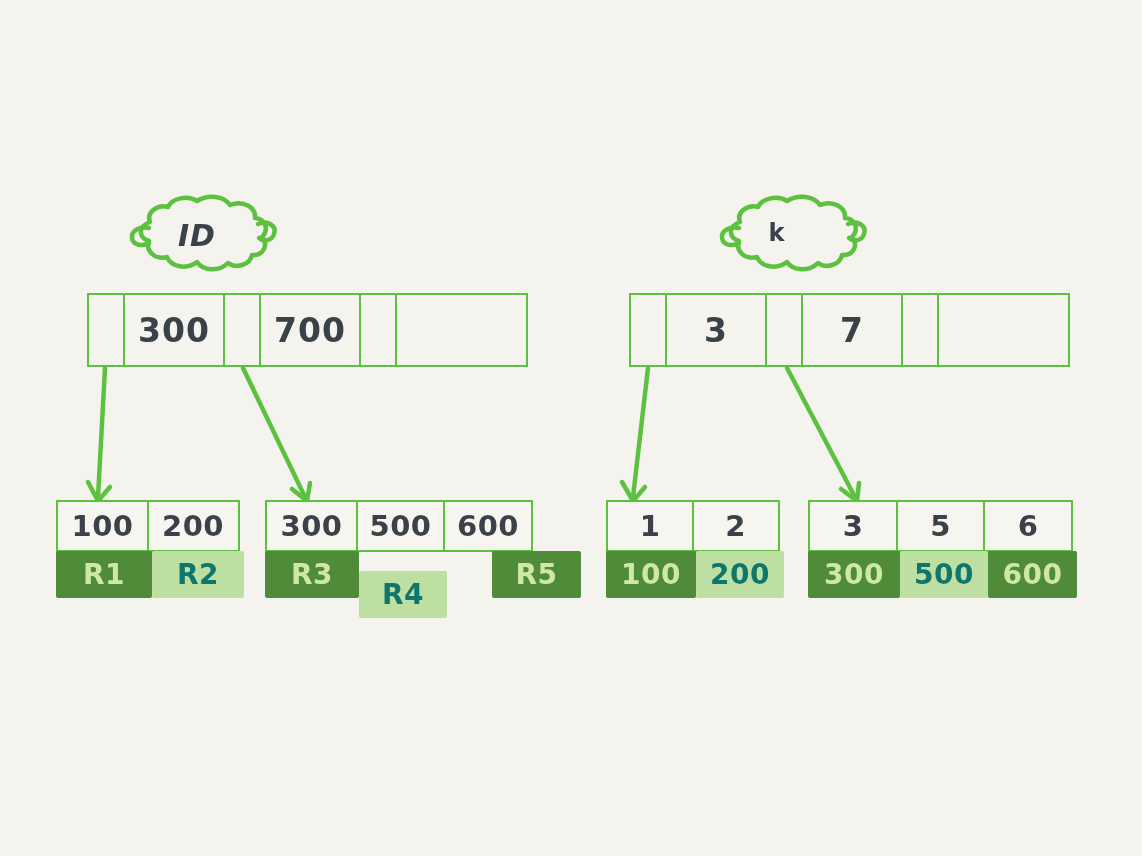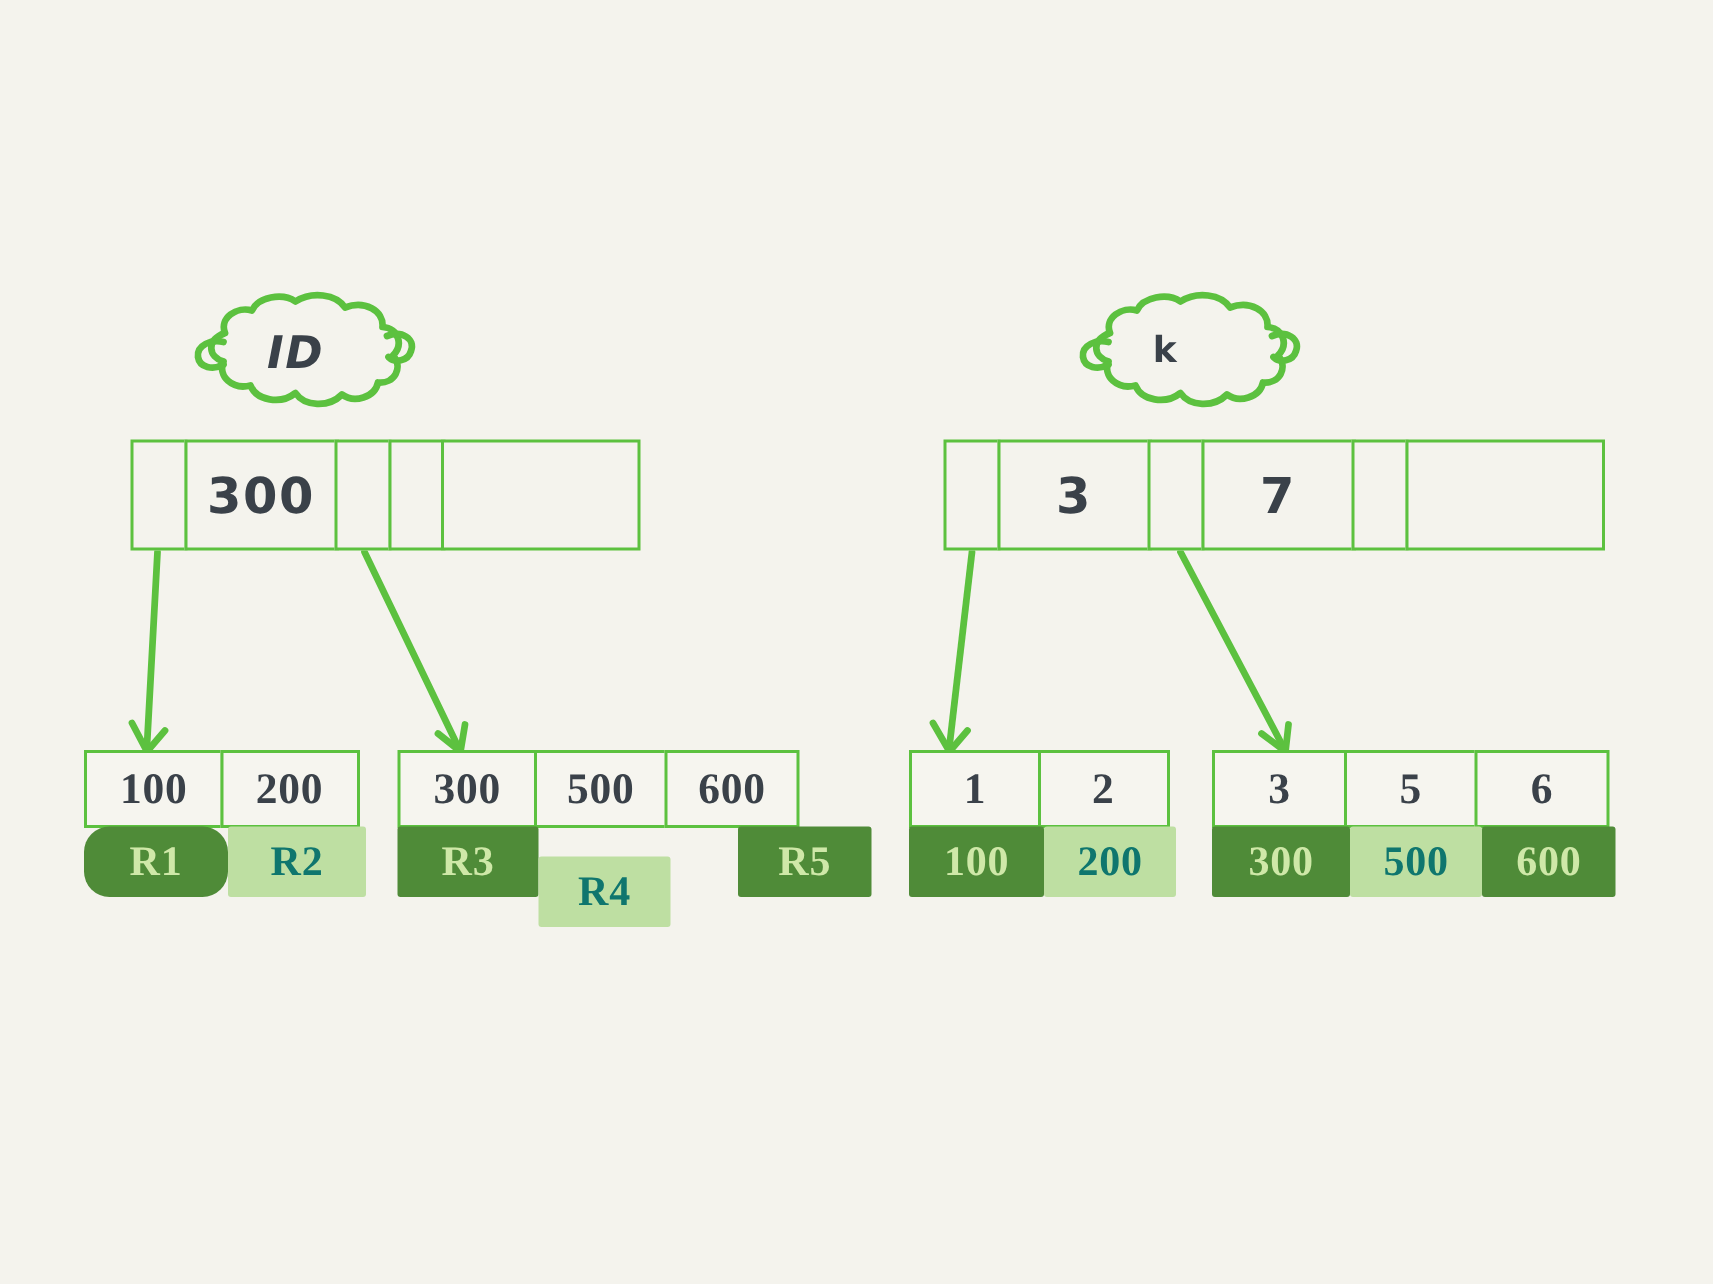--- a/index.html
+++ b/index.html
@@ -71,21 +71,20 @@
     letter-spacing: 1px;
   }
   .index-node .cell:first-child { margin-left: 0; }
   .index-node .cell.ptr { width: 38px; }
   .index-node .cell.key { width: 103px; }
   .index-node .cell.key-wide { width: 133px; }
 
   
   .leaf {
     position: absolute;
-    font-family: Liberation Serif, serif;
   }
   .leaf .keys {
     display: flex;
   }
   .leaf .keys .kcell {
     box-sizing: border-box;
     border: 2.5px solid #5cc13f;
     margin-left: -2.5px;
     height: 52px;
     display: flex;
@@ -183,31 +182,32 @@
       <path d="M 841 489 L 857 501 L 859 483"></path>
     </g>
   </svg>
 
   <div class="cloud-label id-label">ID</div>
 
   <div class="index-node" style="left:87px; top:293px;">
     <div class="cell ptr"></div>
     <div class="cell key">300</div>
     <div class="cell ptr"></div>
+    <div class="cell key">700</div>
     <div class="cell ptr"></div>
     <div class="cell key-wide"></div>
   </div>
 
   <div class="leaf" style="left:56px; top:500px;">
     <div class="keys">
       <div class="kcell" style="width:93px;">100</div>
       <div class="kcell" style="width:93px;">200</div>
     </div>
     <div class="vals">
-      <div class="vcell dark" style="width:96px;border-radius:17px;">R1</div>
+      <div class="vcell dark" style="width:96px;">R1</div>
       <div class="vcell light" style="width:92px;">R2</div>
     </div>
   </div>
 
   <div class="leaf" style="left:265px; top:500px;">
     <div class="keys">
       <div class="kcell" style="width:93px;">300</div>
       <div class="kcell" style="width:90px;">500</div>
       <div class="kcell" style="width:90px;">600</div>
     </div>

